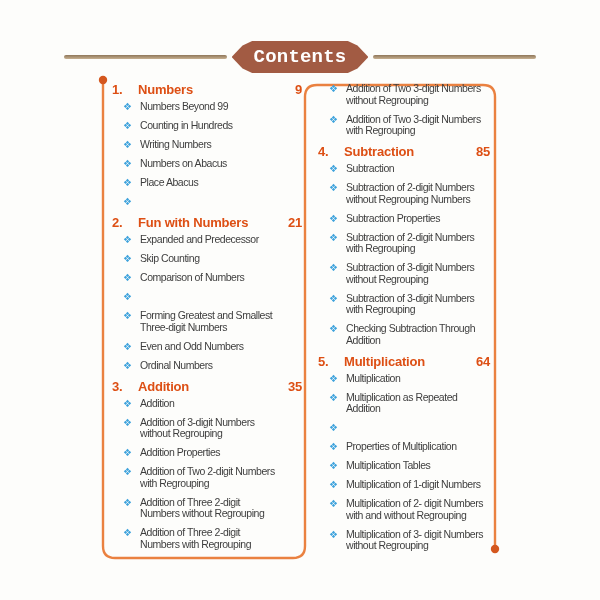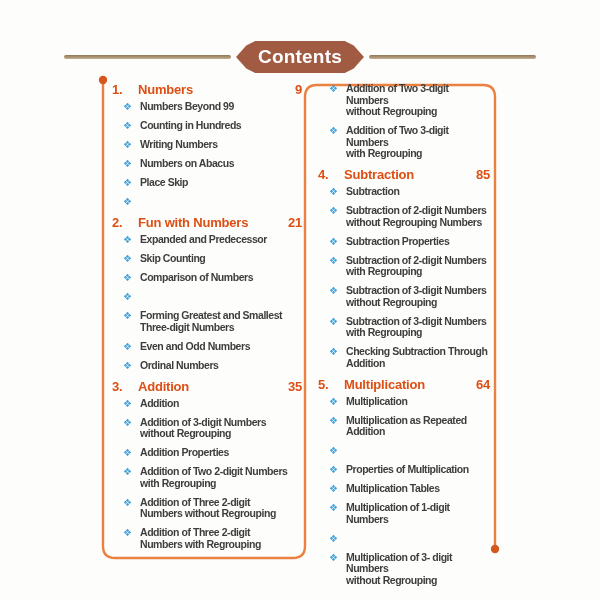--- a/index.html
+++ b/index.html
@@ -15,21 +15,21 @@
   html,body{width:600px;height:600px;}
   body{
     font-family:"Liberation Sans","DejaVu Sans",sans-serif;
     background:#fdfdfb;
     position:relative;
     overflow:hidden;
   }
   
   .header{
     position:absolute;left:64px;right:64px;top:42px;height:30px;
-    display:flex;align-items:center;
+    display:flex;align-items:center;font-family:Liberation Mono, monospace;
   }
   .rule{
     flex:1;height:4px;border-radius:2px;
     background:linear-gradient(to bottom,#8f775a,#c7b090);
   }
   .badge{
     margin:0 5px;background:var(--badge-brown);color:#fff;
     font-size:19px;font-weight:700;letter-spacing:.2px;
     padding:5px 22px;
     clip-path:polygon(0% 50%,8% 14%,15% 0%,85% 0%,92% 14%,100% 50%,92% 86%,85% 100%,15% 100%,8% 86%);
@@ -51,21 +51,21 @@
   .chapter-title{flex:1;}
   .chapter-page{margin-left:4px;}
   .topic{display:flex;padding-left:11px;margin-bottom:7.5px;}
   .topic-bullet{
     width:17px;flex:none;color:var(--bullet-blue);
     font-size:10px;line-height:11.5px;
   }
   .topic-label{
     white-space:pre-line;
     font-size:10.5px;letter-spacing:-0.45px;line-height:11.5px;
-    color:var(--body-text);font-weight:700;
+    color:var(--body-text);font-weight:400;
   }
 </style>
 </head>
 <body>
 
 <div class="header">
   <div class="rule"></div>
   <div class="badge">Contents</div>
   <div class="rule"></div>
 </div>
@@ -99,21 +99,21 @@
     <span class="topic-label">Writing Numbers</span>
   </div>
 
   <div class="topic">
     <span class="topic-bullet">❖</span>
     <span class="topic-label">Numbers on Abacus</span>
   </div>
 
   <div class="topic">
     <span class="topic-bullet">❖</span>
-    <span class="topic-label">Place Skip</span>
+    <span class="topic-label">Place Abacus</span>
   </div>
 
   <div class="topic">
     <span class="topic-bullet">❖</span>
   </div>
 </div>
   </div>
 
   <div>
     <div class="chapter-heading">
@@ -301,20 +301,22 @@
     <span class="topic-label">Multiplication Tables</span>
   </div>
 
   <div class="topic">
     <span class="topic-bullet">❖</span>
     <span class="topic-label">Multiplication of 1-digit Numbers</span>
   </div>
 
   <div class="topic">
     <span class="topic-bullet">❖</span>
+    <span class="topic-label">Multiplication of 2- digit Numbers
+with and without Regrouping</span>
   </div>
 
   <div class="topic">
     <span class="topic-bullet">❖</span>
     <span class="topic-label">Multiplication of 3- digit Numbers
 without Regrouping</span>
   </div>
 </div>
   </div>
 </div>

